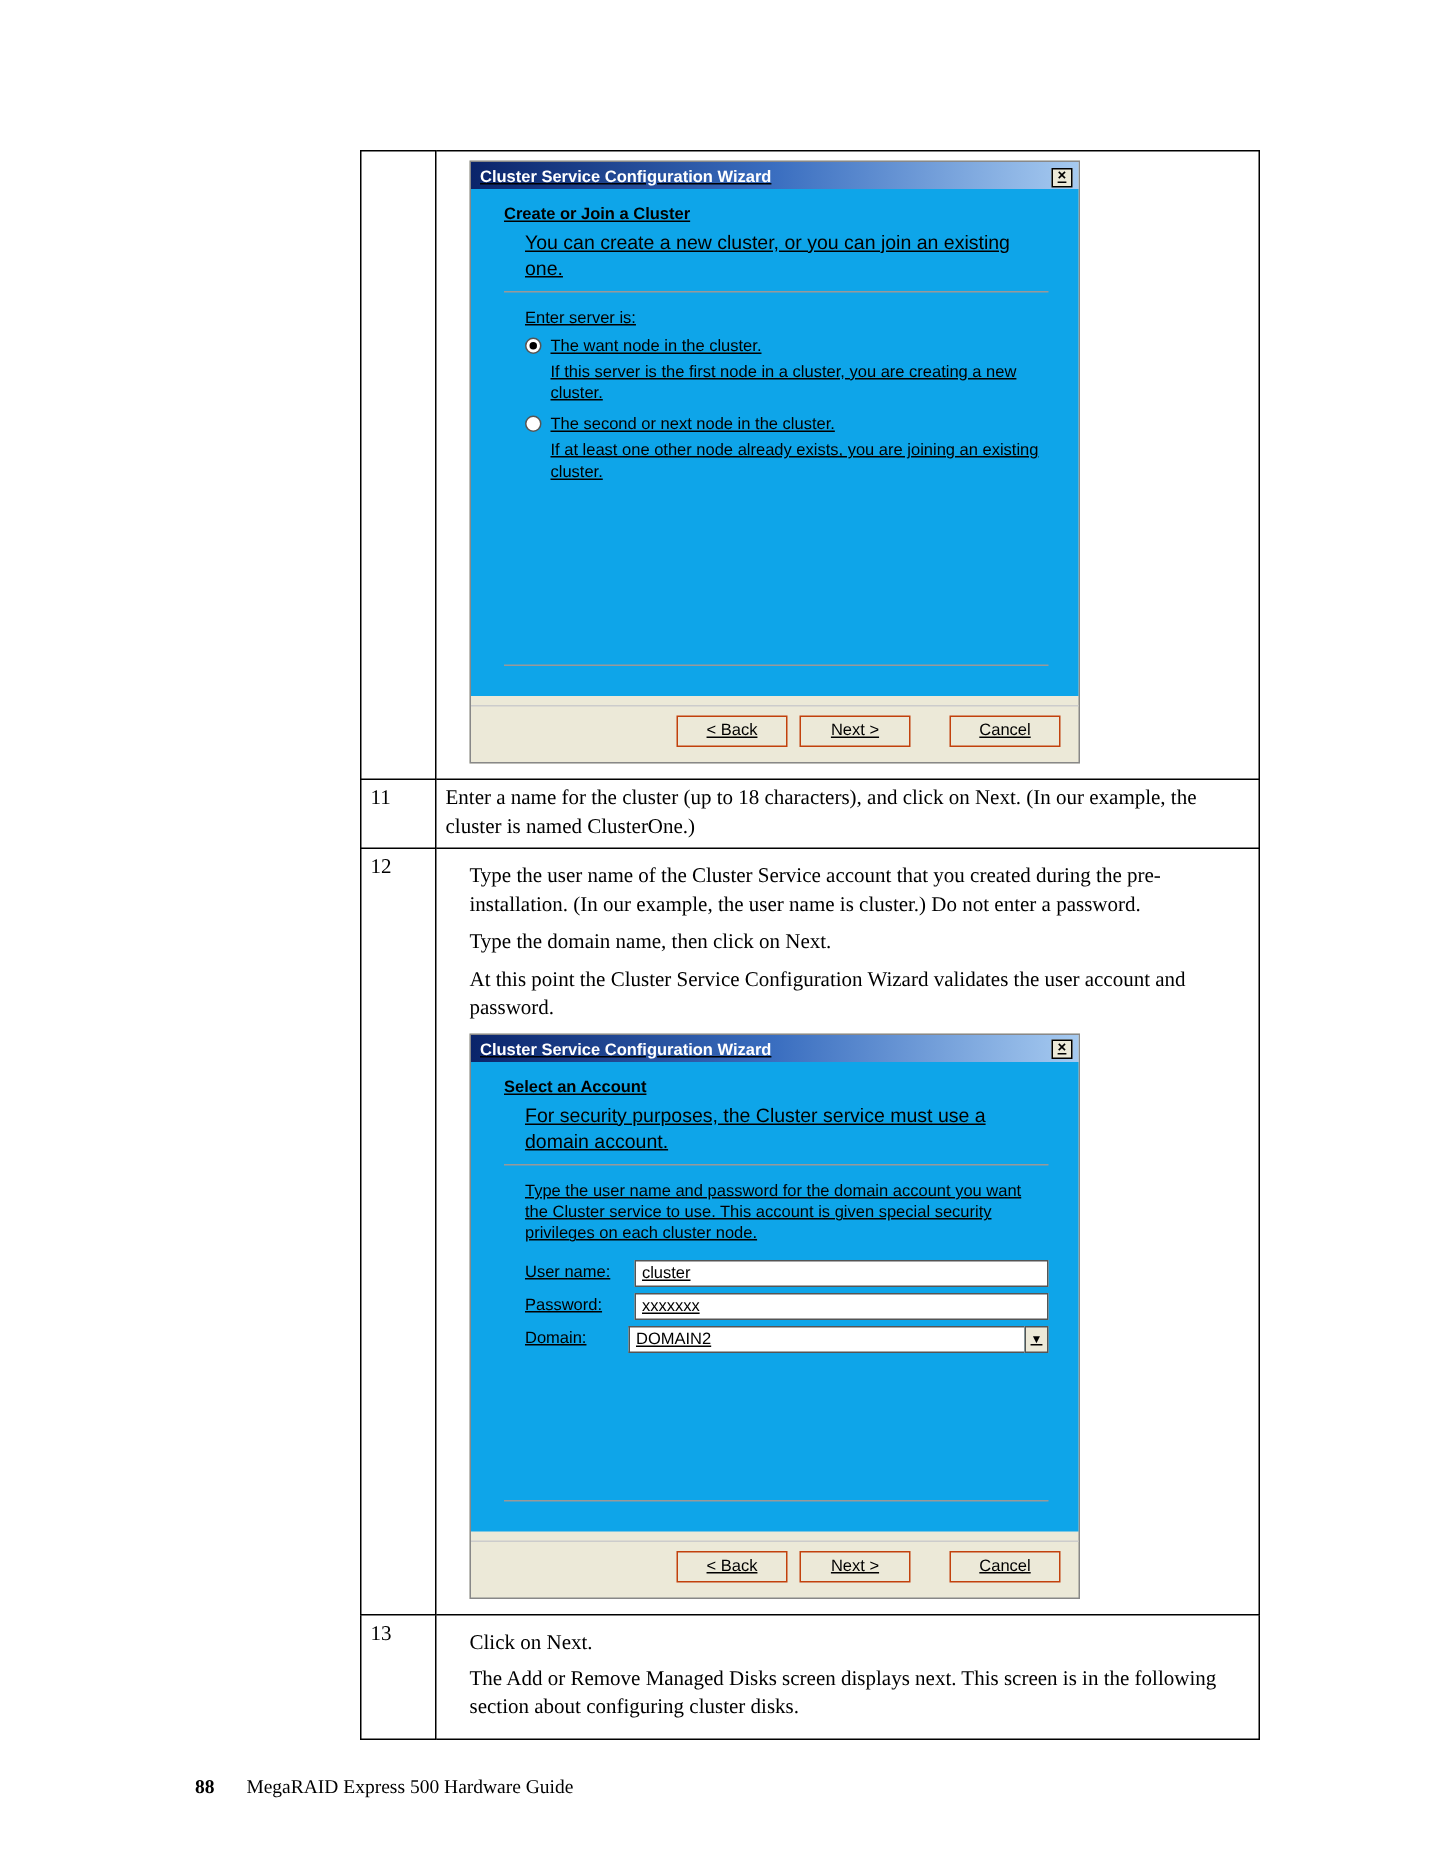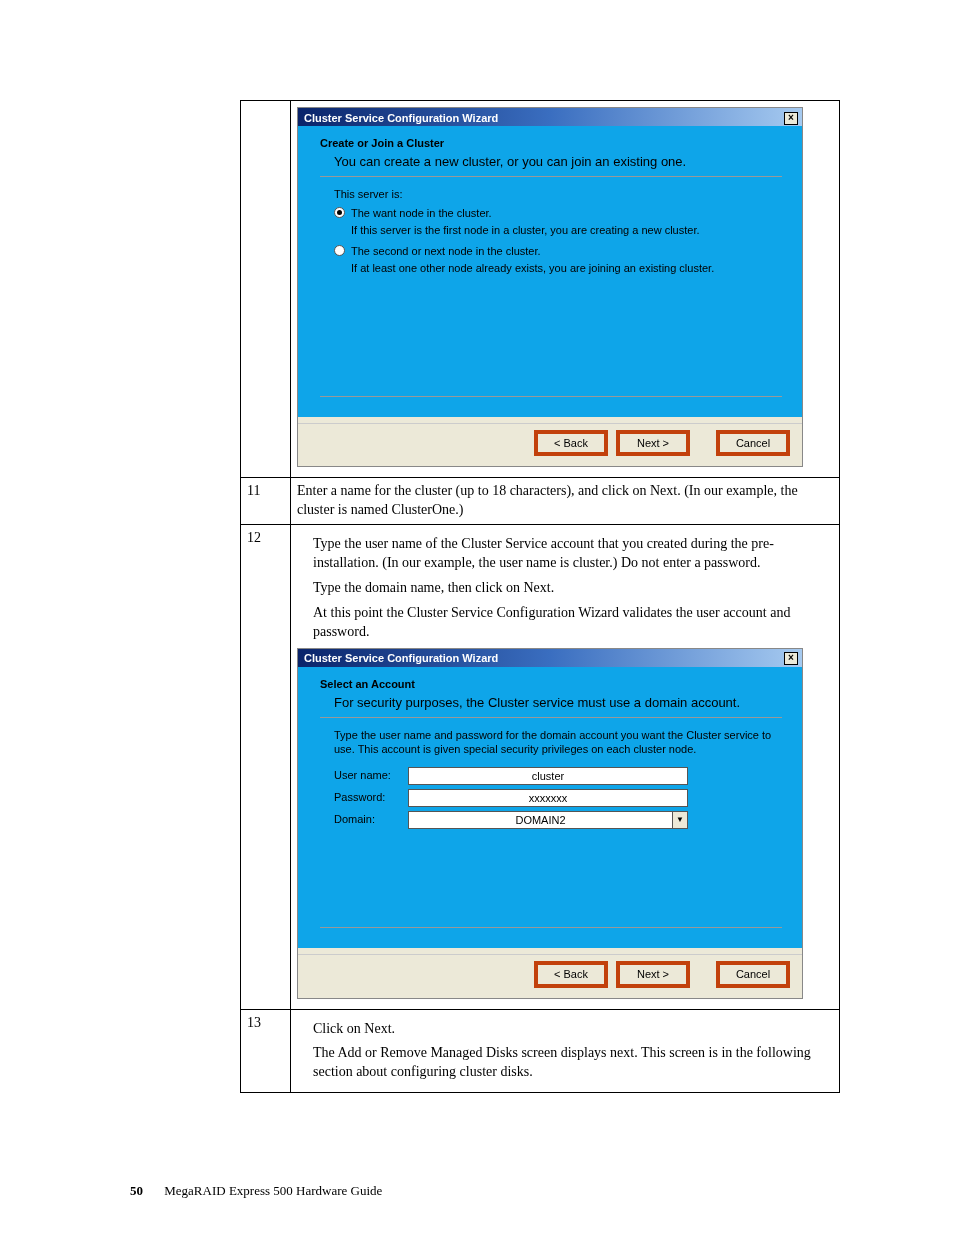--- a/index.html
+++ b/index.html
@@ -28,26 +28,27 @@
     vertical-align: top;
     padding: 4px 6px;
     font-size: 14px;
     line-height: 1.35;
   }
   .outer-table td.num {
     width: 50px;
     padding-right: 8px;
   }
   .dialog {
-    margin: 2px 0 6px 0;
+    margin: 2px 0 6px 16px;
     border: 1px solid #888;
     background: #ece9d8;
     font-family: Tahoma, Geneva, sans-serif;
     font-size: 11px;
-    width: 506px;
+    width: 407px;
+    text-decoration: underline;
   }
   .titlebar {
     height: 18px;
     background: linear-gradient(to right, #0a246a, #3a6ec0, #a6caf0);
     color: #fff;
     font-weight: bold;
     font-size: 11px;
     padding: 2px 4px 0 6px;
     display: flex;
     justify-content: space-between;
@@ -118,21 +119,21 @@
     justify-content: flex-end;
     gap: 8px;
     padding: 6px 12px 10px 0;
     border-top: 1px solid #ccc;
     margin-top: 6px;
   }
   .win-btn {
     font-family: Tahoma, Geneva, sans-serif;
     font-size: 11px;
     background: #ece9d8;
-    border: 4px solid #c2410c;
+    border: 1px solid #c2410c;
     padding: 2px 0;
     width: 74px;
     text-align: center;
     cursor: pointer;
   }
   .field-row {
     display: flex;
     align-items: center;
     margin: 4px 0 4px 14px;
   }
@@ -141,21 +142,20 @@
     font-size: 11px;
   }
   .field-input {
     font-family: Tahoma, Geneva, sans-serif;
     font-size: 11px;
     border: 1px solid #555;
     background: #fff;
     height: 18px;
     padding: 1px 4px;
     width: 280px;
-    text-align: center;
   }
   .combo {
     display: flex;
     width: 280px;
   }
   .combo .field-input { flex: 1; border-right: none; }
   .combo-btn {
     width: 16px;
     height: 18px;
     border: 1px solid #555;
@@ -195,21 +195,21 @@
   <td>
     <div class="dialog">
       <div class="titlebar">
         <span>Cluster Service Configuration Wizard</span>
         <span class="close-btn">×</span>
       </div>
       <div class="dlg-body">
         <div class="dlg-heading">Create or Join a Cluster</div>
         <div class="dlg-sub">You can create a new cluster, or you can join an existing one.</div>
         <hr class="hr">
-        <div class="label-inline">This server is:</div>
+        <div class="label-inline">Enter server is:</div>
 
         <div class="radio-row">
           <span class="radio selected"></span>
           <span class="radio-text">The want node in the cluster.</span>
         </div>
         <div class="radio-expl">If this server is the first node in a cluster, you are creating a new cluster.</div>
 
         <div class="radio-row">
           <span class="radio"></span>
           <span class="radio-text">The second or next node in the cluster.</span>
@@ -287,15 +287,15 @@
     <div class="step-para">Click on Next.</div>
     <div class="step-para">The Add or Remove Managed Disks screen displays next. This screen is in the following section about configuring cluster disks.</div>
   </td>
 </tr>
 
 </tbody>
     </table>
 </div>
 
 <div class="footer">
-  <span class="pg">50</span>
+  <span class="pg">88</span>
   <span>MegaRAID Express 500 Hardware Guide</span>
 </div>
 
 </body></html>

